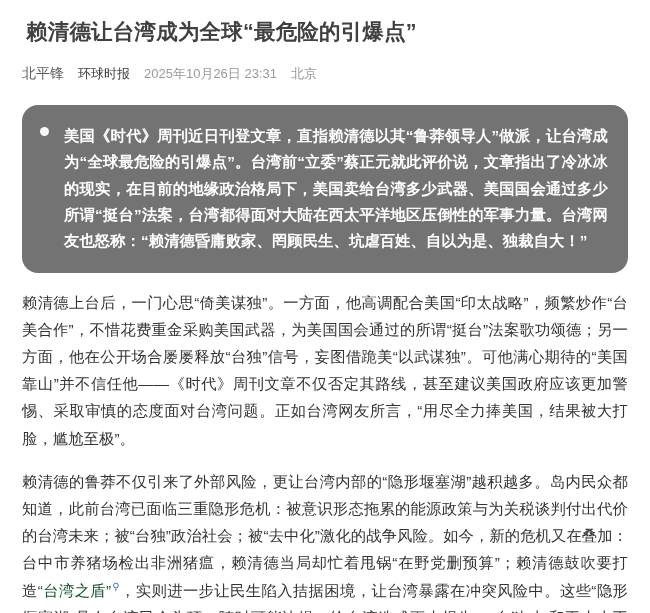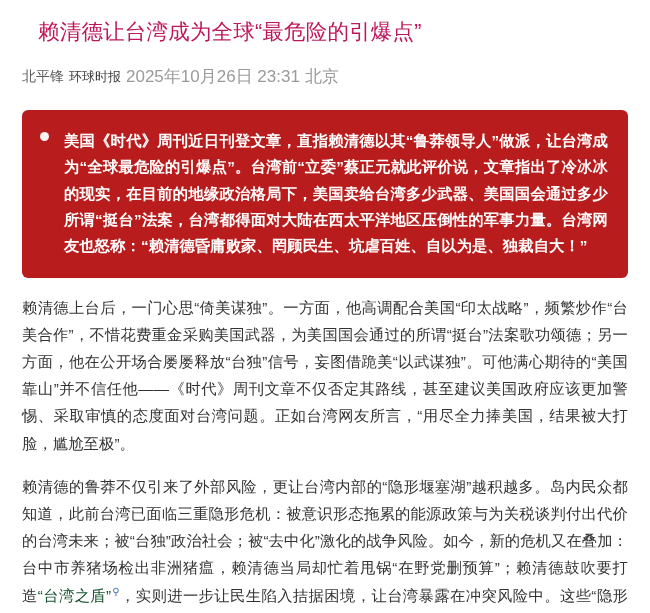--- a/index.html
+++ b/index.html
@@ -15,54 +15,54 @@
     overflow: hidden;
   }
   .page {
     width: 650px;
     height: 613px;
     box-sizing: border-box;
     padding: 16px 22px 0 22px;
   }
   .headline {
     font-size: 21.5px;
-    font-weight: normal;
+    font-weight: bold;
     line-height: 1.35;
-    color: #be185d;
+    color: #404040;
     letter-spacing: 0.2px;
-    margin: 2px 0 0 16px;
+    margin: 2px 0 0 4px;
   }
   .byline {
     margin-top: 18px;
     display: flex;
     align-items: center;
-    gap: 5px;
+    gap: 14px;
     font-size: 13.5px;
     color: #8a8a8a;
     white-space: nowrap;
   }
   .byline .author {
     color: #5e5e5e;
     font-size: 14px;
   }
   .byline .source {
     color: #3c3c3c;
     font-size: 13px;
     font-weight: normal;
   }
   .byline .time, .byline .place {
     color: #9a9a9a;
-    font-size: 17px;
+    font-size: 13px;
   }
   .quote-block {
     position: relative;
     margin-top: 22px;
-    background: #b91c1c;
+    background: #737373;
     color: #ffffff;
-    border-radius: 6px;
+    border-radius: 16px;
     padding: 18px 20px 18px 42px;
     font-size: 15.3px;
     line-height: 1.72;
     letter-spacing: 0.1px;
     text-align: justify;
     font-weight: bold;
   }
   .quote-dot {
     position: absolute;
     left: 18px;

